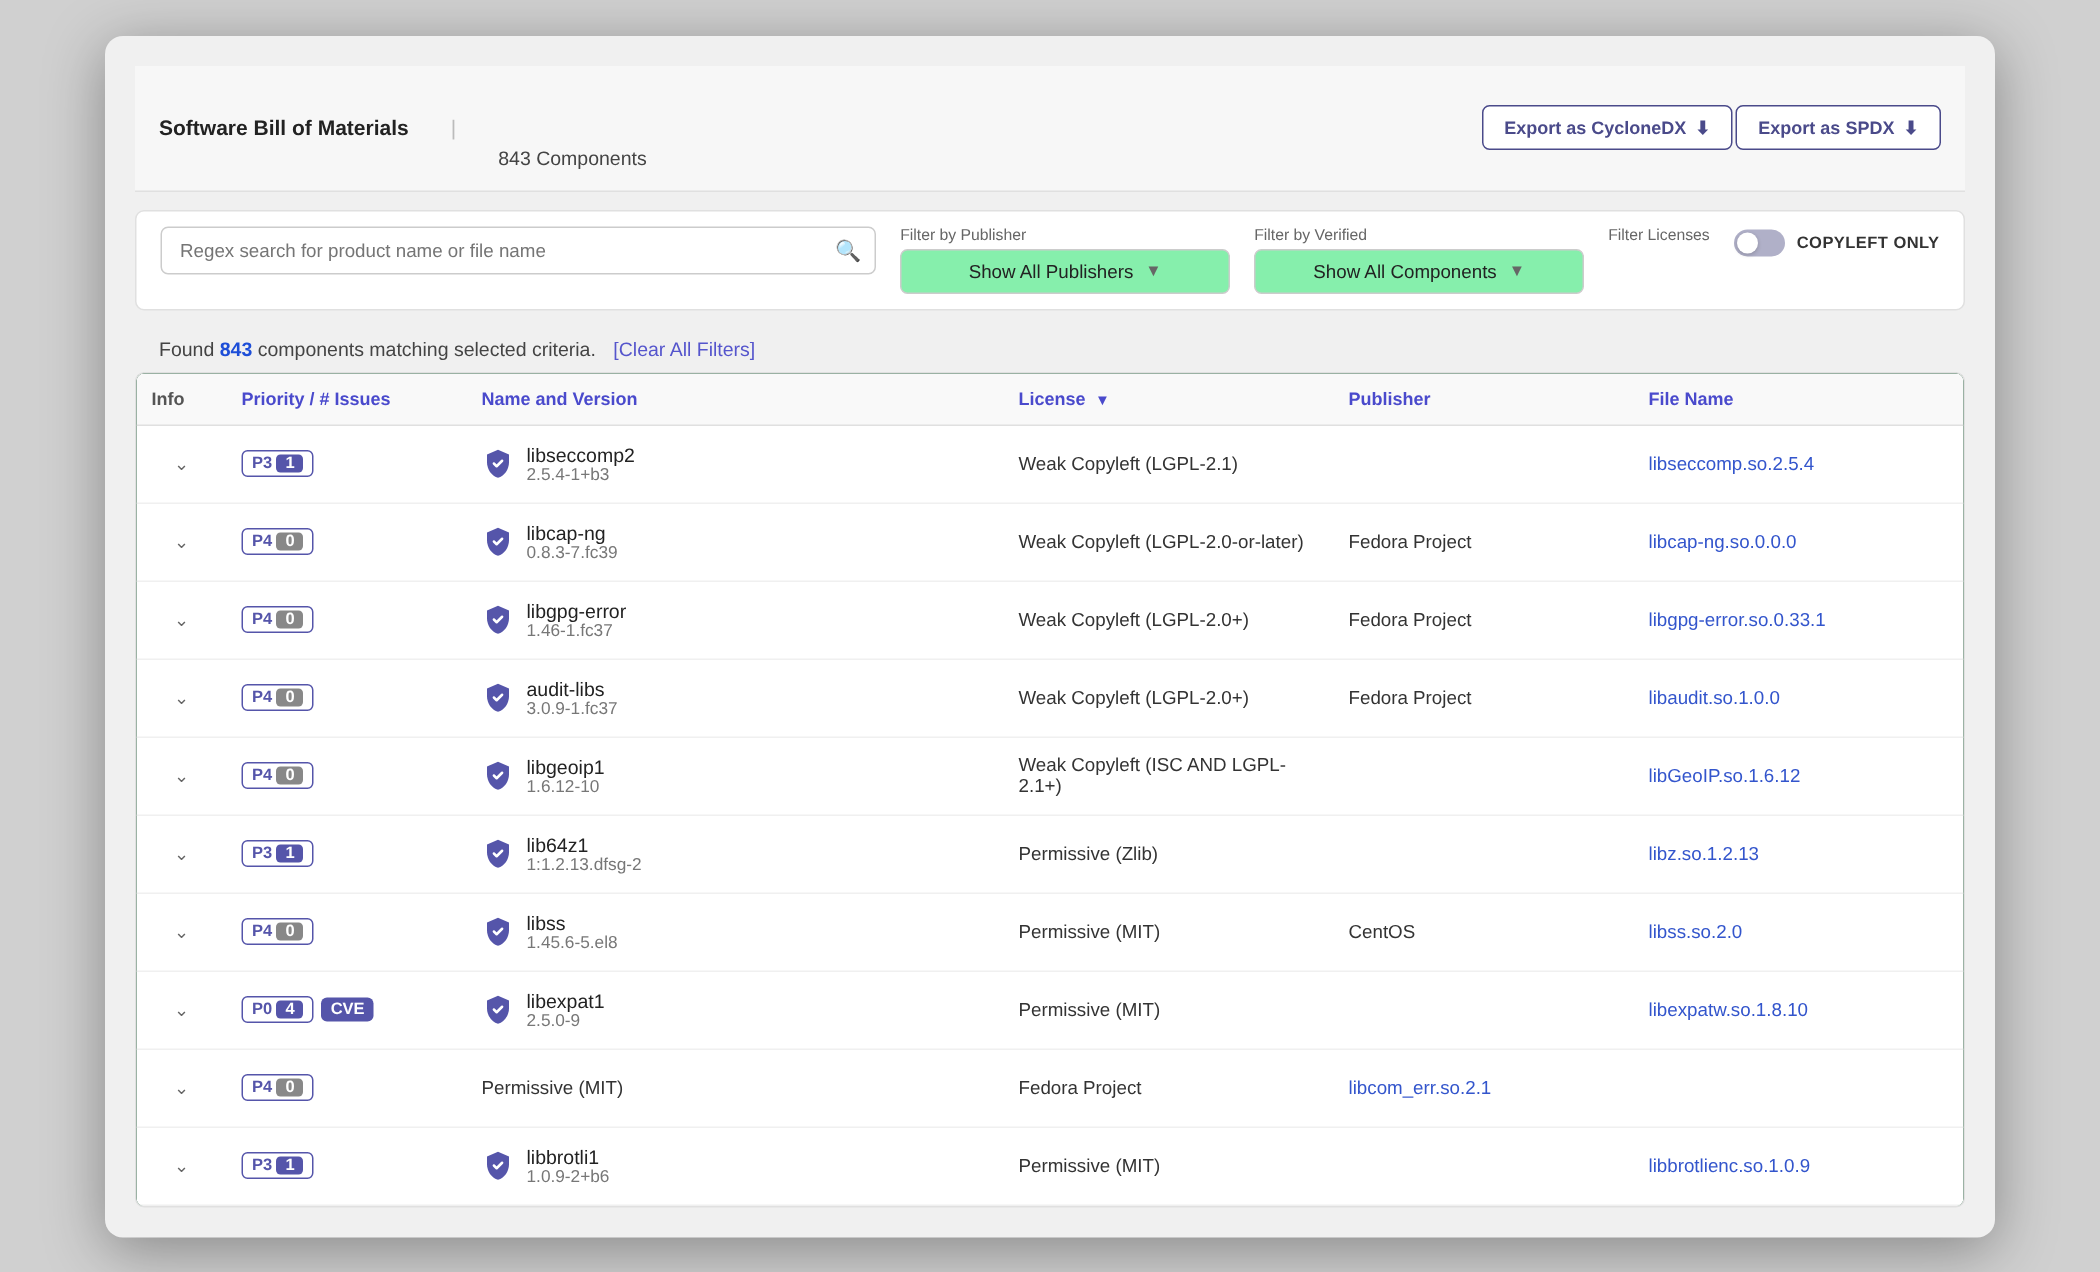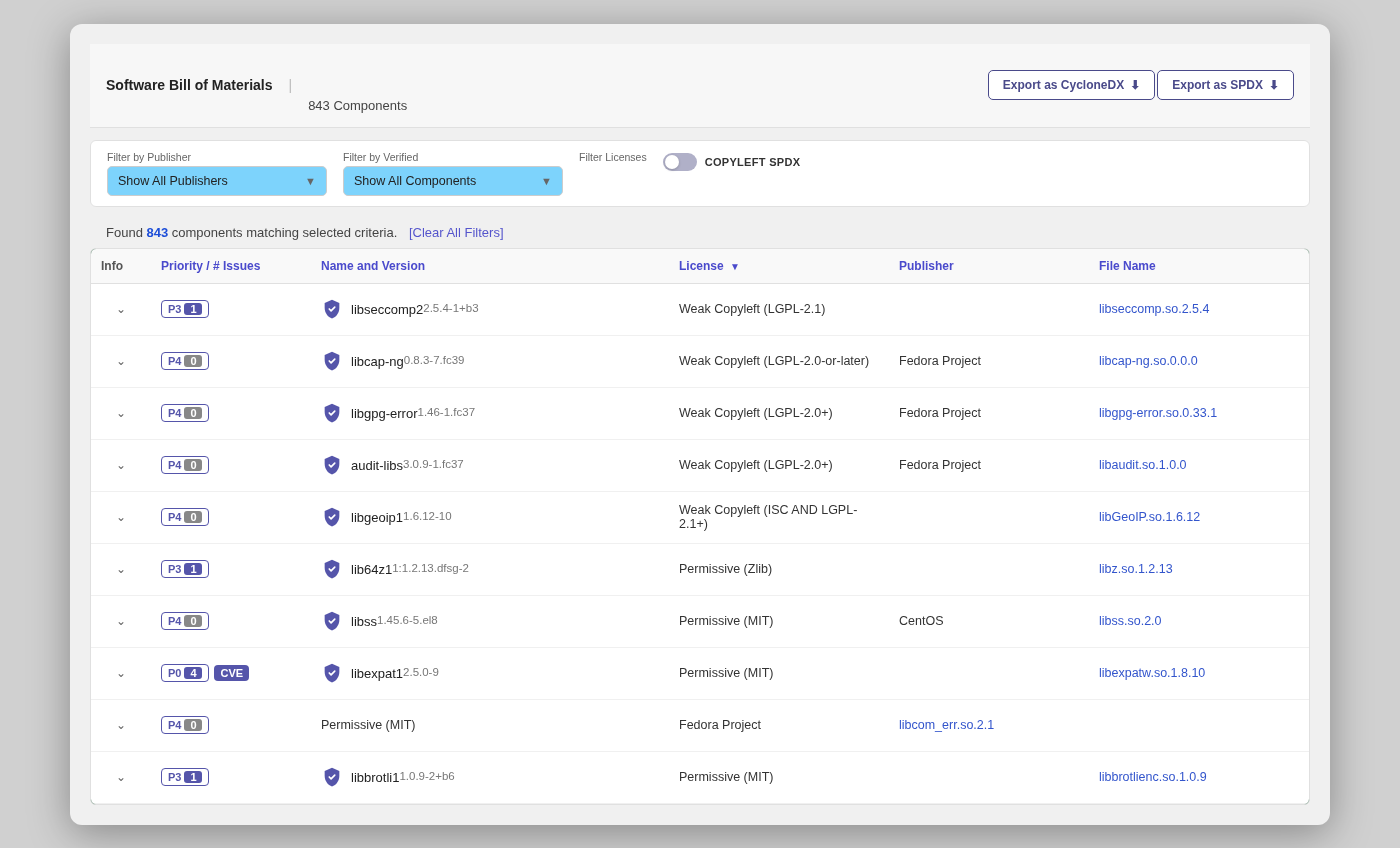--- a/index.html
+++ b/index.html
@@ -27,21 +27,21 @@
       align-items: center;
       justify-content: space-between;
       padding: 14px 16px;
       background: #f7f7f7;
       border-bottom: 1px solid #e0e0e0;
       margin-bottom: 12px;
     }
     .header-left {
       display: flex;
       align-items: center;
-      gap: 16px;
+      gap: 28px;
       font-size: 14px;
       font-weight: 600;
       color: #222;
     }
     .header-divider {
       color: #bbb;
       font-weight: 300;
     }
     .component-count {
       font-size: 13px;
@@ -105,25 +105,25 @@
       min-width: 220px;
     }
     .filter-label {
       font-size: 10.5px;
       color: #666;
       font-weight: 500;
     }
     .filter-select {
       display: flex;
       align-items: center;
-      justify-content: space-between;
+      justify-content: center;
       padding: 7px 10px;
       border: 1px solid #ccc;
       border-radius: 5px;
-      background: #7dd3fc;
+      background: #86efac;
       font-size: 12.5px;
       color: #222;
       cursor: pointer;
       min-width: 200px;
     }
     .filter-select .chevron {
       color: #666;
       font-size: 11px;
       margin-left: 8px;
     }
@@ -257,21 +257,21 @@
     .name-cell {
       display: flex;
       align-items: center;
       gap: 8px;
     }
     .shield-icon {
       width: 22px;
       height: 22px;
       flex-shrink: 0;
     }
-    .name-version { display: flex; flex-direction: row; }
+    .name-version { display: flex; flex-direction: column; }
     .comp-name {
       font-size: 13px;
       font-weight: 500;
       color: #222;
     }
     .comp-version {
       font-size: 11.5px;
       color: #777;
     }
     .file-link {
@@ -297,20 +297,24 @@
         <span>⬇</span>
       </button>
       <button class="export-btn">
         <span>Export as SPDX</span>
         <span>⬇</span>
       </button>
     </div>
   </div>
 
   <div class="filters-row">
+    <div class="search-wrapper">
+      <input class="search-input" type="text" placeholder="Regex search for product name or file name" style="">
+      <span class="search-icon-wrap">🔍</span>
+    </div>
 
     <div class="filter-group">
       <span class="filter-label">Filter by Publisher</span>
       <div class="filter-select">
         <span>Show All Publishers</span>
         <span class="chevron">▼</span>
       </div>
     </div>
 
     <div class="filter-group">
@@ -320,21 +324,21 @@
         <span class="chevron">▼</span>
       </div>
     </div>
 
     <div class="license-filter-group">
       <span class="filter-label">Filter Licenses</span>
       <div class="license-toggle-row">
         <div class="toggle-switch">
           <div class="toggle-knob"></div>
         </div>
-        <span class="toggle-label">COPYLEFT SPDX</span>
+        <span class="toggle-label">COPYLEFT ONLY</span>
       </div>
     </div>
   </div>
 
   <div class="results-bar">
     Found <strong>843</strong><span> components matching selected criteria.</span>
     <a class="clear-filters-link">[Clear All Filters]</a>
   </div>
 
   <div class="table-container">

